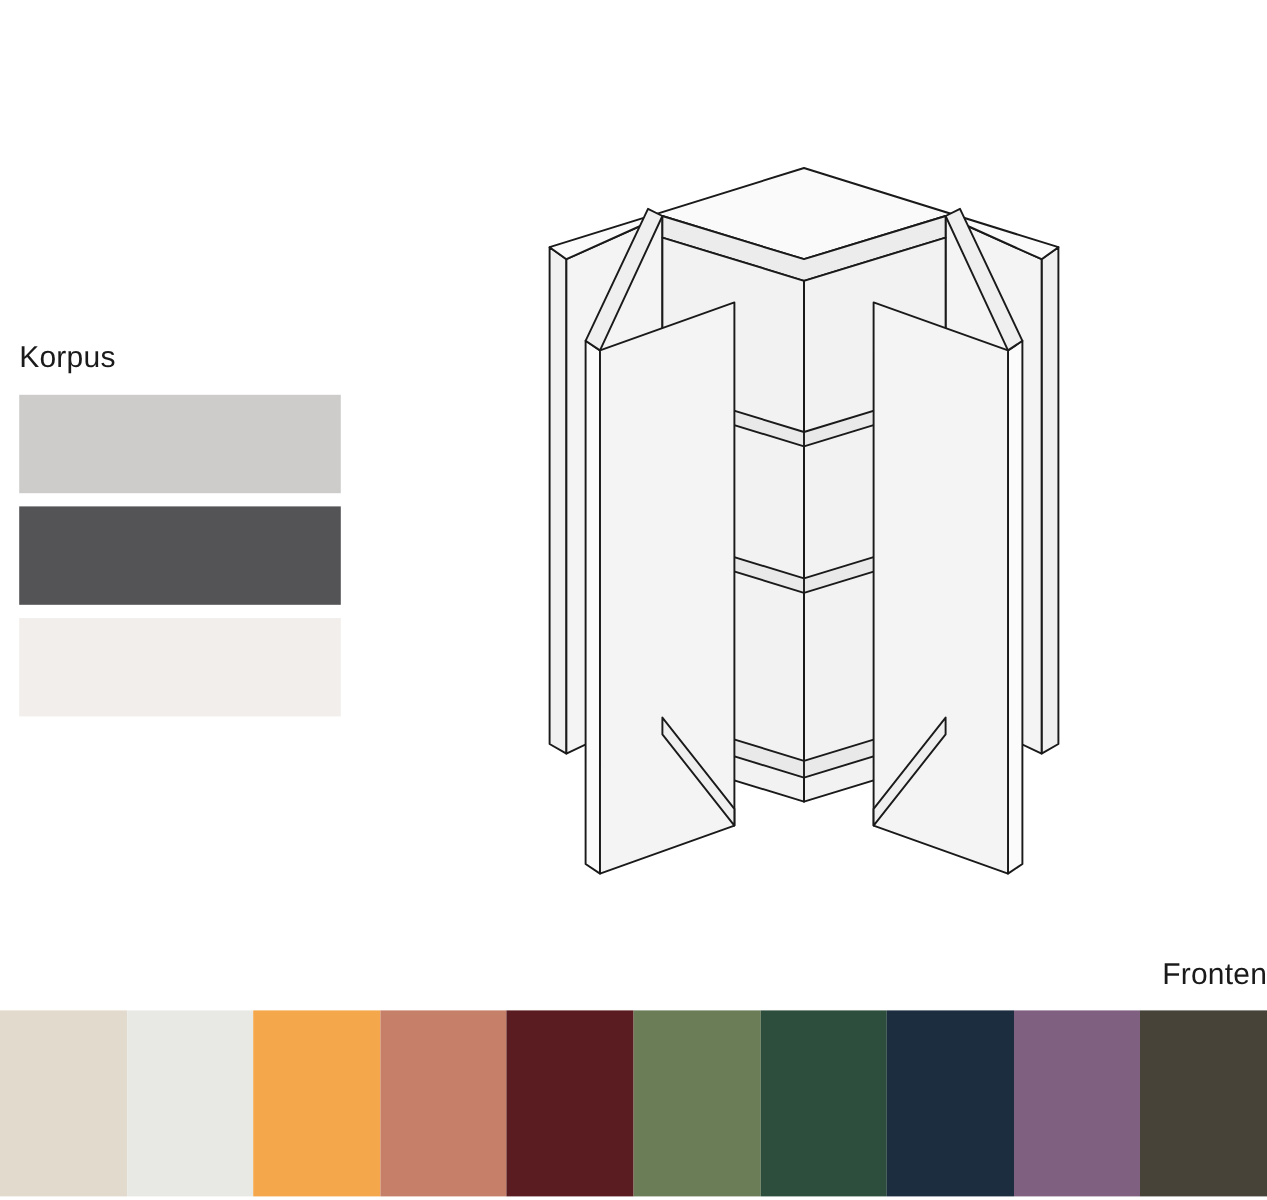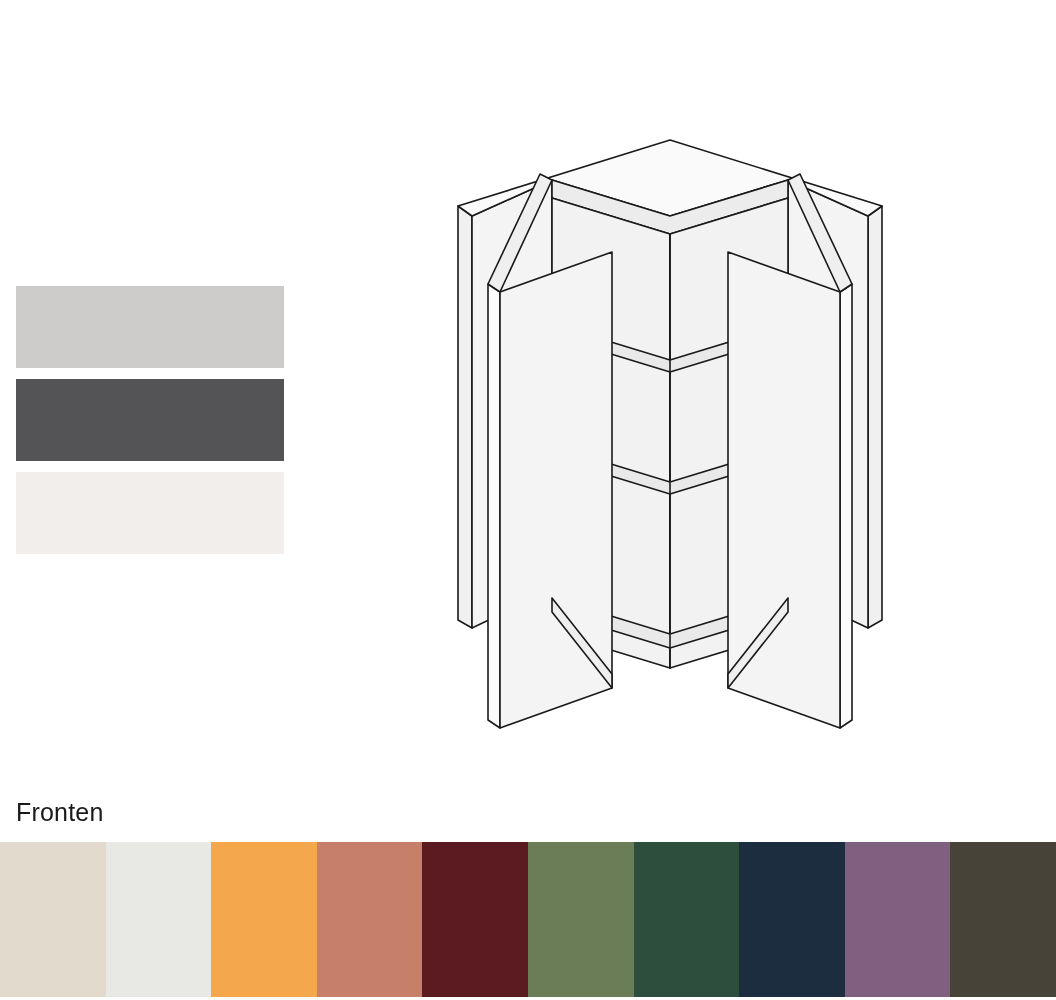--- a/index.html
+++ b/index.html
@@ -42,20 +42,21 @@
     height: 82px;
     box-sizing: border-box;
   }
 
   
   #fronten-section {
     position: absolute;
     left: 0;
     top: 800px;
     width: 1056px;
+    text-align: right;
   }
   #fronten-title {
     margin: 0 0 17px 16px;
   }
   #fronten-swatches {
     display: flex;
     flex-direction: row;
     width: 1056px;
     height: 155px;
   }
@@ -71,20 +72,21 @@
     top: 128px;
     width: 460px;
     height: 620px;
   }
   #cabinet-drawing svg { display: block; }
 </style>
 </head>
 <body style="background: rgb(255, 255, 255);">
 
 <div id="korpus-section">
+  <h2 class="section-title">Korpus</h2>
   <div id="korpus-swatches">
     <div class="korpus-swatch" style="background-color: rgb(205, 204, 202);"></div>
     <div class="korpus-swatch" style="background-color: rgb(84, 84, 86);"></div>
     <div class="korpus-swatch" style="background-color: rgb(242, 238, 236);"></div>
   </div>
 </div>
 
 <div id="cabinet-drawing">
   <svg viewBox="0 0 460 620" width="460" height="620">
     <g fill="#f0f0f0" stroke="#1a1a1a" stroke-width="1.6" stroke-linejoin="round" stroke-linecap="round">

